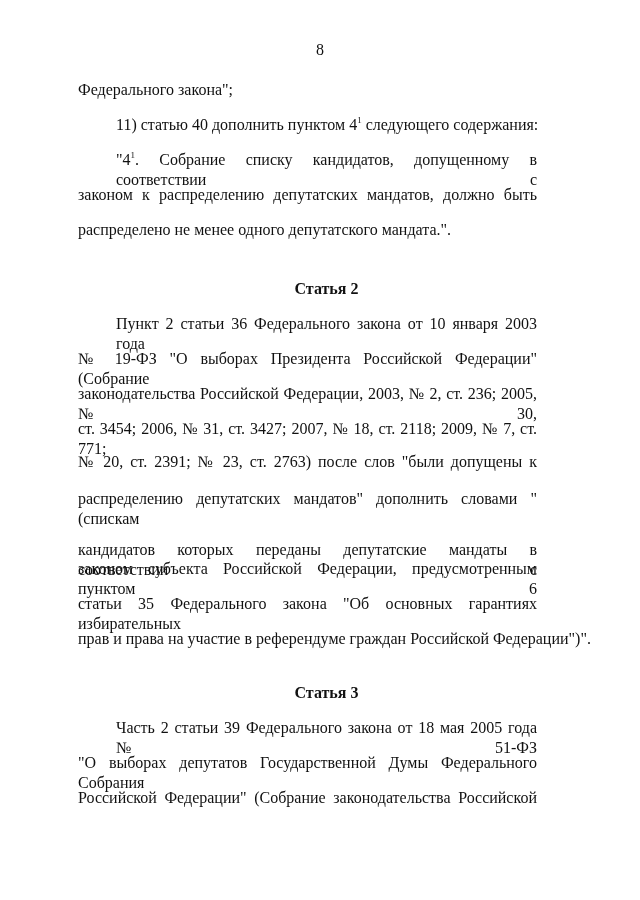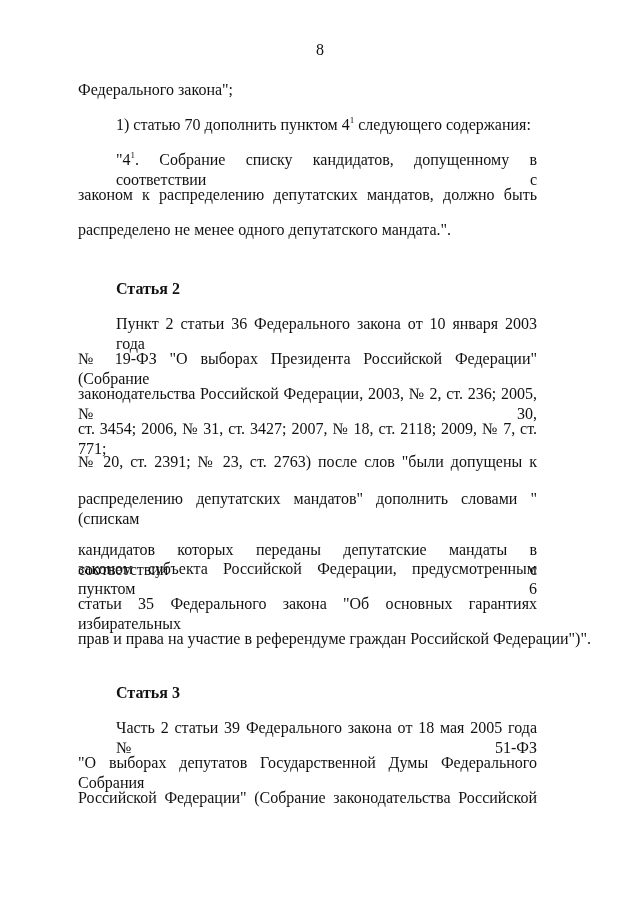--- a/index.html
+++ b/index.html
@@ -2,30 +2,30 @@
 <html><head>
   <meta charset="utf-8">
   <style>
     html, body { margin: 0; padding: 0; background: #ffffff; }
     body { width: 640px; height: 900px; position: relative; overflow: hidden;
            font-family: "Liberation Serif", "DejaVu Serif", serif; color: #111; }
     .page-num { position: absolute; top: 41px; left: 0; width: 640px; text-align: center; font-size: 16px; }
     .ln { position: absolute; left: 78px; width: 459px; font-size: 16px; line-height: 20px; white-space: nowrap; }
     .ln.just { text-align: justify; text-align-last: justify; white-space: normal; }
     .ln.ind { left: 116px; width: 421px; }
-    .head { font-weight: bold; }
+    .head { font-weight: bold; text-align: center; }
     sup { font-size: 9px; line-height: 0; vertical-align: 7px; }
   </style>
 </head>
 <body>
 
 <div class="page-num">8</div>
 
 <div class="ln" style="top:80px">Федерального закона";</div>
-<div class="ln ind" style="top:115px"><span>1)  статью 70 дополнить пунктом 4</span><sup>1</sup><span> следующего содержания:</span></div>
+<div class="ln ind" style="top:115px"><span>11)  статью 40 дополнить пунктом 4</span><sup>1</sup><span> следующего содержания:</span></div>
 <div class="ln ind just" style="top:150px"><span>"4</span><sup>1</sup><span>. Собрание списку кандидатов, допущенному в соответствии с</span></div>
 <div class="ln just" style="top:185px">законом к распределению депутатских мандатов, должно быть</div>
 <div class="ln" style="top:220px">распределено не менее одного депутатского мандата.".</div>
 
 <div class="ln ind head" style="top:279px">Статья 2</div>
 <div class="ln ind just" style="top:314px">Пункт 2 статьи 36 Федерального закона от 10 января 2003 года</div>
 <div class="ln just" style="top:349px">№ 19-ФЗ "О выборах Президента Российской Федерации" (Собрание</div>
 <div class="ln just" style="top:384px">законодательства Российской Федерации, 2003, № 2, ст. 236; 2005, № 30,</div>
 <div class="ln just" style="top:419px">ст. 3454; 2006, № 31, ст. 3427; 2007, № 18, ст. 2118; 2009, № 7, ст. 771;</div>
 <div class="ln just" style="top:452px">№ 20, ст. 2391; № 23, ст. 2763) после слов "были допущены к</div>

